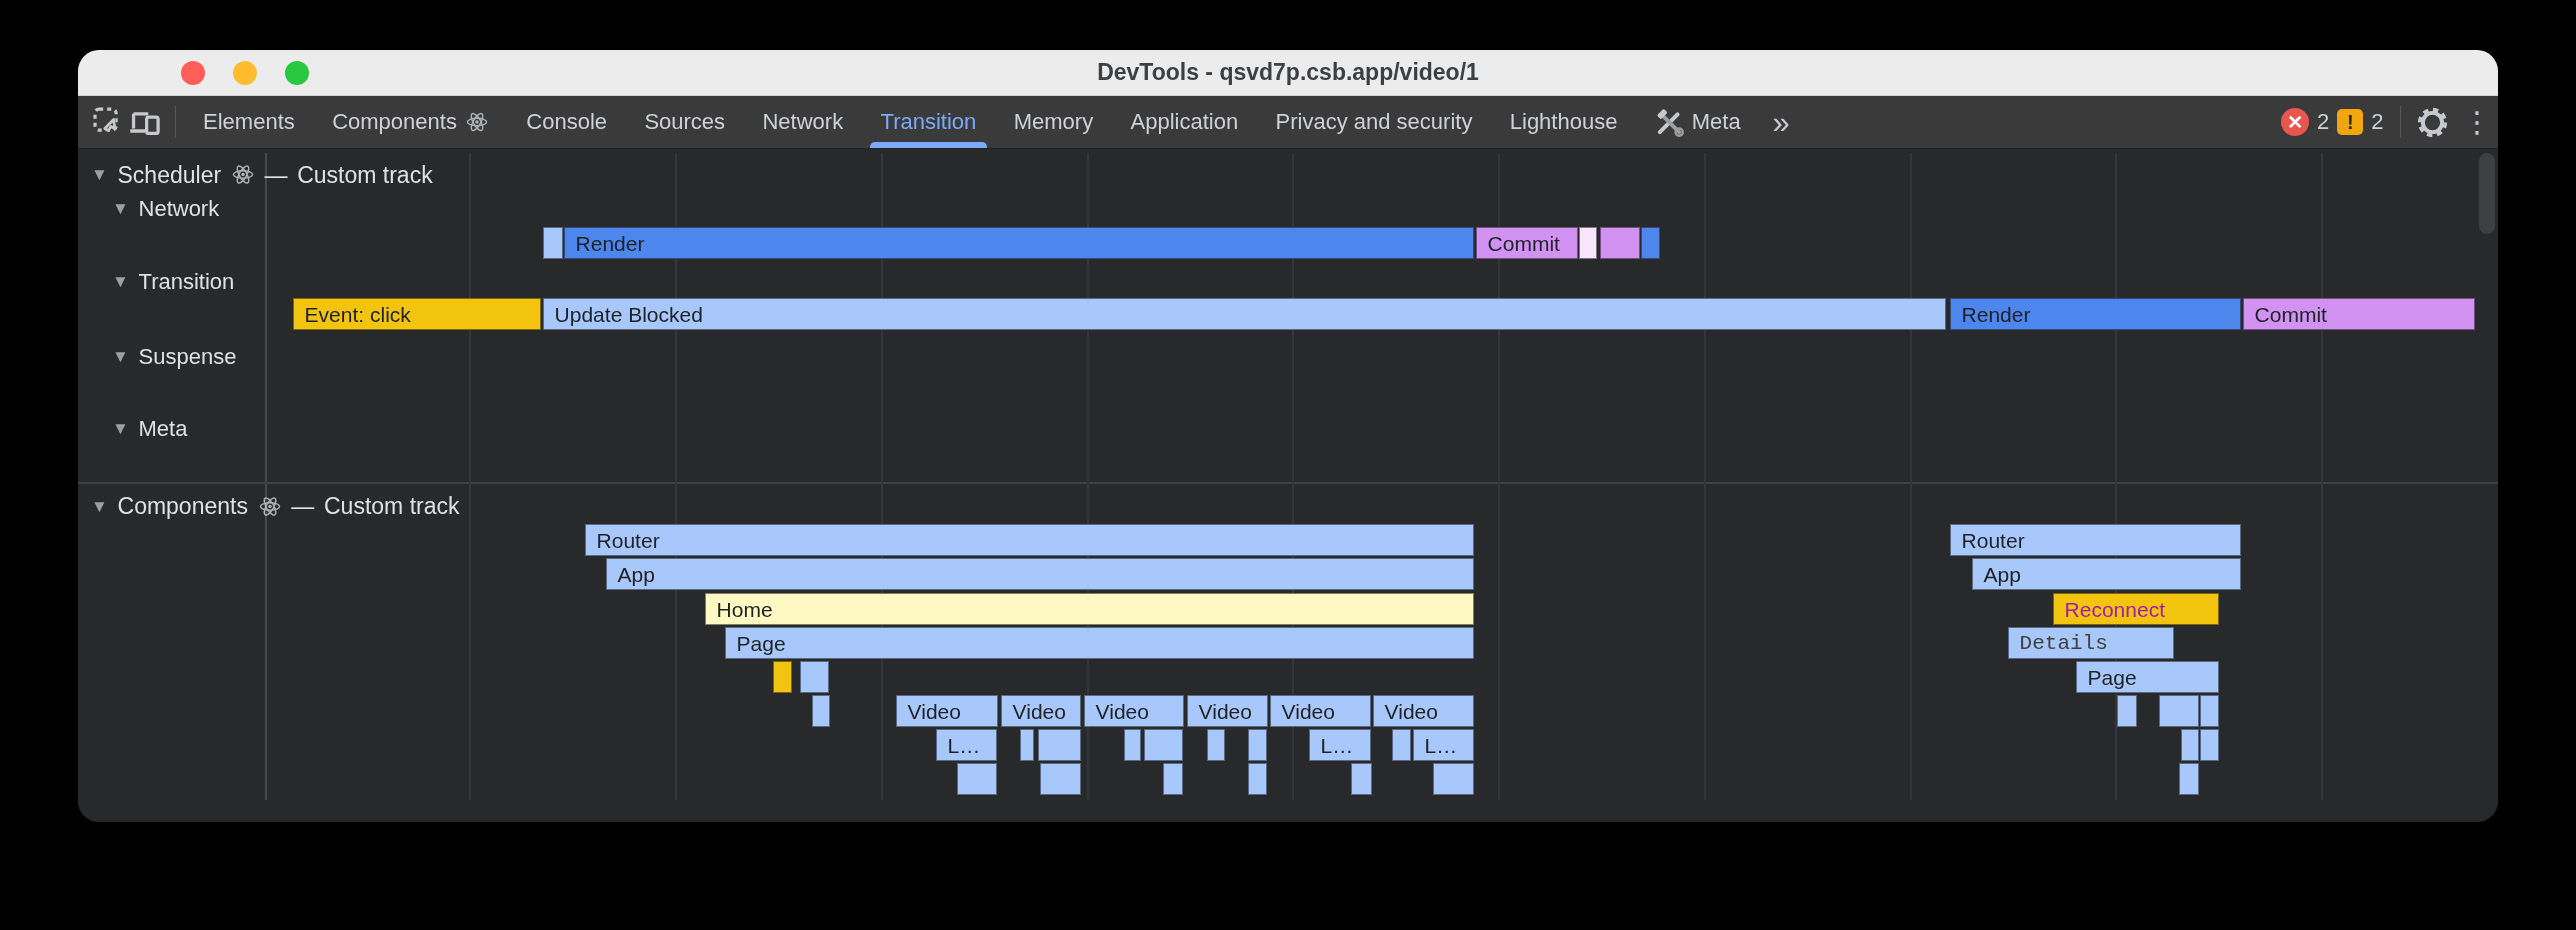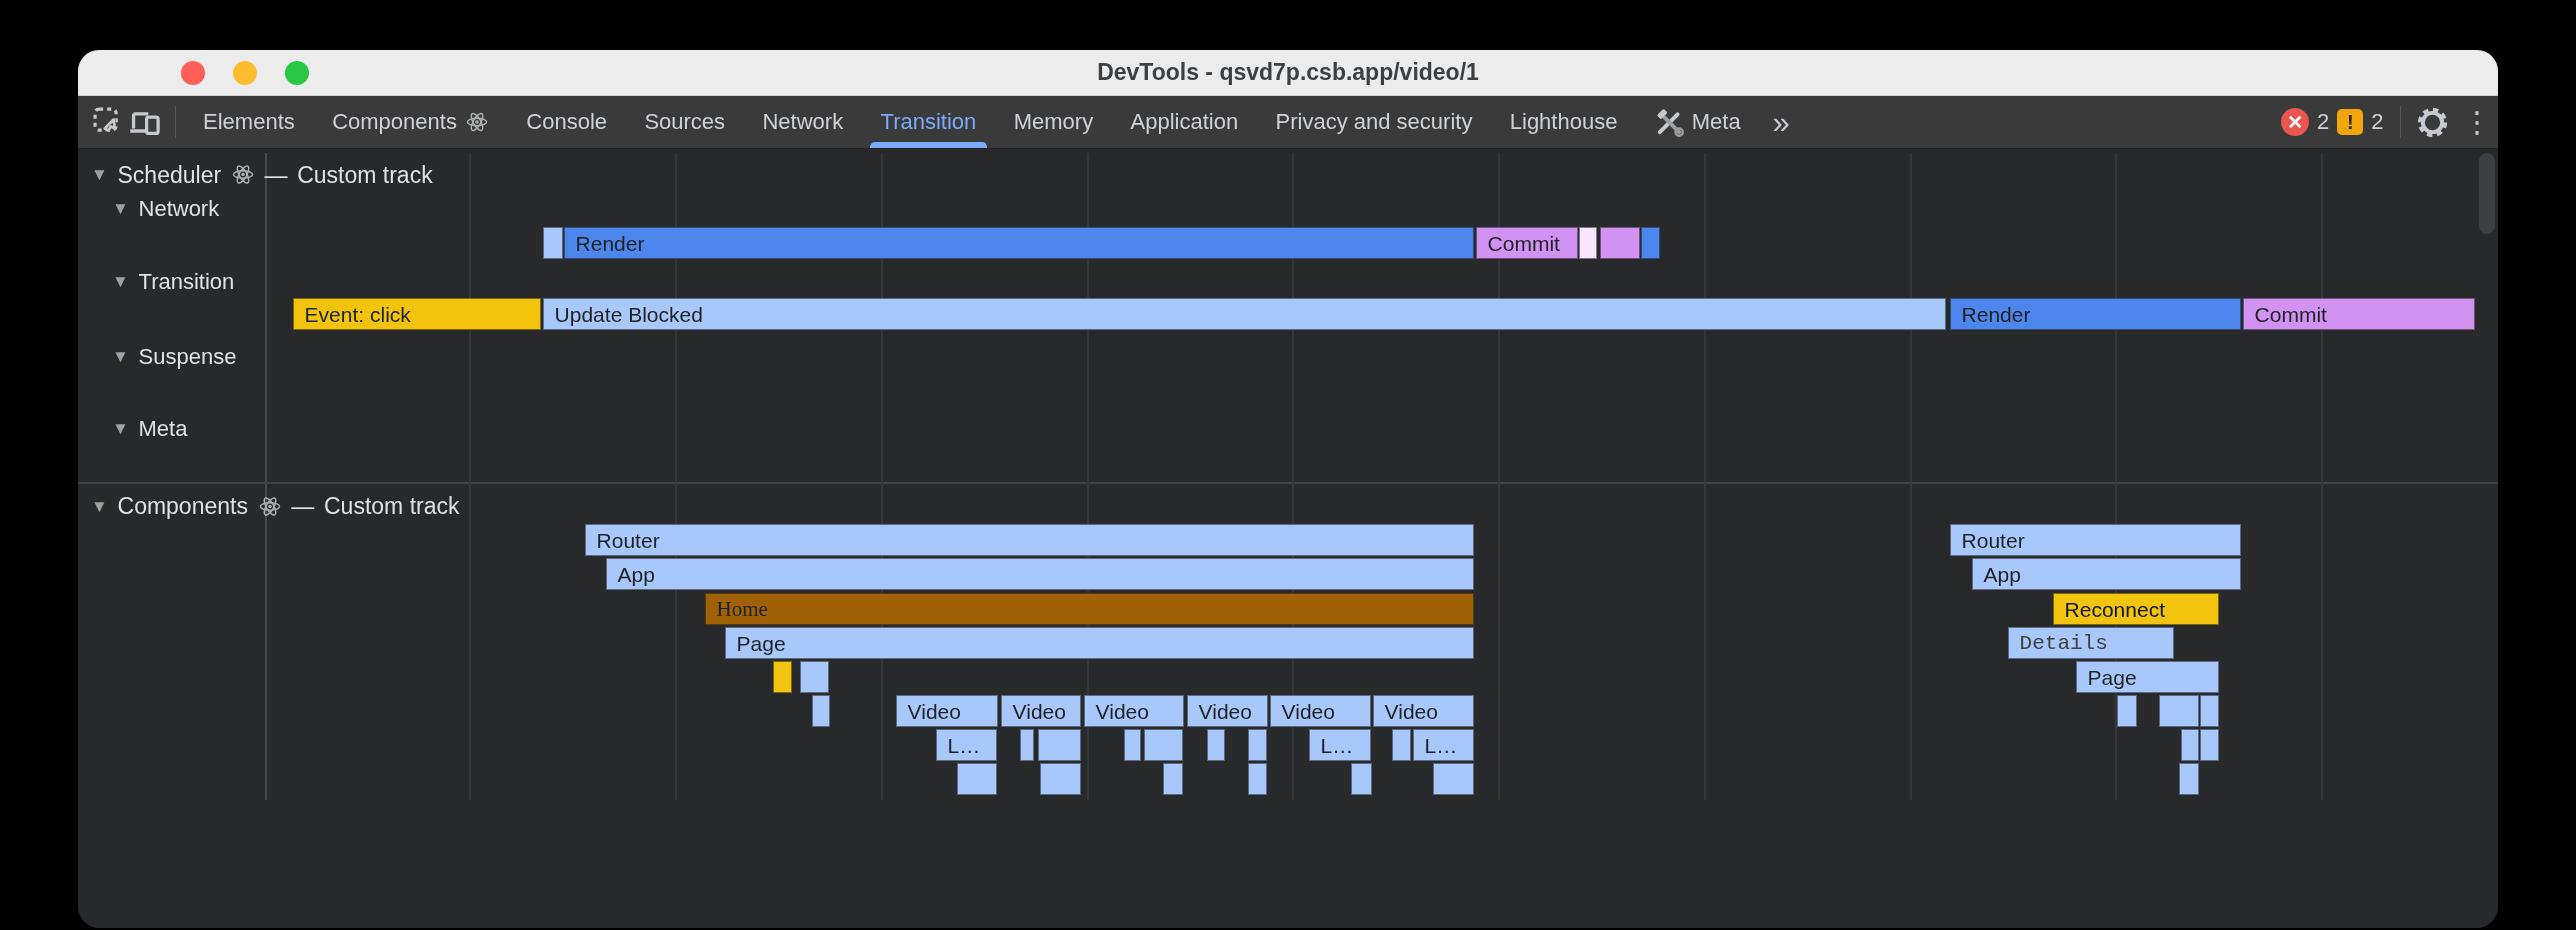--- a/index.html
+++ b/index.html
@@ -1,18 +1,18 @@
 <!DOCTYPE html>
 <html style="font-size:13px"><head>
 <meta charset="utf-8">
 <style>
   html,body{margin:0;padding:0;background:#000;width:2576px;height:930px;overflow:hidden;
     font-family:"Liberation Sans", sans-serif;}
   #stage{position:absolute;left:0;top:0;width:2576px;height:930px;background:#000;}
-  #win{position:absolute;left:78px;top:50px;width:2420px;height:878px;border-radius:21px;
+  #win{position:absolute;left:78px;top:50px;width:2420px;height:772px;border-radius:21px;
     overflow:hidden;background:#28292b;}
   
   #titlebar{position:absolute;left:0;top:0;width:100%;height:45px;background:#ececec;
     border-bottom:0.8px solid #d2d2d2;}
   .tl{position:absolute;top:23px;width:24px;height:24px;border-radius:50%;transform:translateY(-50%);}
   #tl-red{left:103px;background:#ff5f57;}
   #tl-yellow{left:155px;background:#febc2e;}
   #tl-green{left:207px;background:#28c840;}
   #win-title{position:absolute;left:0;right:0;top:0;height:45px;line-height:45px;text-align:center;
     color:#3c4043;font-size:23px;font-weight:700;}
@@ -216,21 +216,21 @@
     <ellipse cx="15" cy="15" rx="12" ry="4.6" transform="rotate(60 15 15)"></ellipse>
     <ellipse cx="15" cy="15" rx="12" ry="4.6" transform="rotate(120 15 15)"></ellipse>
   </g>
             <circle cx="15" cy="15" r="2.2" fill="#aeb1b6"></circle>
           </svg>
           <span>—</span>
           <span>Custom track</span>
         </div>
         <div class="bar" style="left: 507px; top: 373px; width: 889px; height: 32px; background: rgb(168, 199, 250); color: rgb(30, 34, 39);">Router</div>
         <div class="bar" style="left: 528px; top: 407px; width: 868px; height: 32px; background: rgb(168, 199, 250); color: rgb(30, 34, 39);">App</div>
-        <div class="bar" style="left: 627px; top: 442px; width: 769px; height: 32px; background: #a16207; color: rgb(30, 34, 39); font-family: Liberation Serif, serif;">Home</div>
+        <div class="bar" style="left: 627px; top: 442px; width: 769px; height: 32px; background: #fef9c3; color: rgb(30, 34, 39);">Home</div>
         <div class="bar" style="left: 647px; top: 476px; width: 749px; height: 32px; background: rgb(168, 199, 250); color: rgb(30, 34, 39);">Page</div>
         <div class="bar" style="left: 695px; top: 510px; width: 18.7px; height: 32px; background: rgb(242, 196, 14); color: rgb(30, 34, 39);"></div>
         <div class="bar" style="left: 722px; top: 510px; width: 29px; height: 32px; background: rgb(168, 199, 250); color: rgb(30, 34, 39);"></div>
         <div class="bar" style="left: 734px; top: 544px; width: 18px; height: 32px; background: rgb(168, 199, 250); color: rgb(30, 34, 39);"></div>
         <div class="bar" style="left: 818px; top: 544px; width: 102px; height: 32px; background: rgb(168, 199, 250); color: rgb(30, 34, 39);">Video</div>
         <div class="bar" style="left: 923px; top: 544px; width: 80px; height: 32px; background: rgb(168, 199, 250); color: rgb(30, 34, 39);">Video</div>
         <div class="bar" style="left: 1006px; top: 544px; width: 100px; height: 32px; background: rgb(168, 199, 250); color: rgb(30, 34, 39);">Video</div>
         <div class="bar" style="left: 1109px; top: 544px; width: 81px; height: 32px; background: rgb(168, 199, 250); color: rgb(30, 34, 39);">Video</div>
         <div class="bar" style="left: 1192px; top: 544px; width: 101px; height: 32px; background: rgb(168, 199, 250); color: rgb(30, 34, 39);">Video</div>
         <div class="bar" style="left: 1295px; top: 544px; width: 101px; height: 32px; background: rgb(168, 199, 250); color: rgb(30, 34, 39);">Video</div>
@@ -245,21 +245,21 @@
         <div class="bar" style="left: 1314px; top: 578px; width: 18.7px; height: 32px; background: rgb(168, 199, 250); color: rgb(30, 34, 39);"></div>
         <div class="bar" style="left: 1335px; top: 578px; width: 61px; height: 32px; background: rgb(168, 199, 250); color: rgb(30, 34, 39);">L…</div>
         <div class="bar" style="left: 879px; top: 612px; width: 40px; height: 32px; background: rgb(168, 199, 250); color: rgb(30, 34, 39);"></div>
         <div class="bar" style="left: 962px; top: 612px; width: 41px; height: 32px; background: rgb(168, 199, 250); color: rgb(30, 34, 39);"></div>
         <div class="bar" style="left: 1085px; top: 612px; width: 20px; height: 32px; background: rgb(168, 199, 250); color: rgb(30, 34, 39);"></div>
         <div class="bar" style="left: 1170px; top: 612px; width: 18.7px; height: 32px; background: rgb(168, 199, 250); color: rgb(30, 34, 39);"></div>
         <div class="bar" style="left: 1273px; top: 612px; width: 21px; height: 32px; background: rgb(168, 199, 250); color: rgb(30, 34, 39);"></div>
         <div class="bar" style="left: 1355px; top: 612px; width: 41px; height: 32px; background: rgb(168, 199, 250); color: rgb(30, 34, 39);"></div>
         <div class="bar" style="left: 1872px; top: 373px; width: 291px; height: 32px; background: rgb(168, 199, 250); color: rgb(30, 34, 39);">Router</div>
         <div class="bar" style="left: 1894px; top: 407px; width: 269px; height: 32px; background: rgb(168, 199, 250); color: rgb(30, 34, 39);">App</div>
-        <div class="bar" style="left: 1975px; top: 442px; width: 166px; height: 32px; background: rgb(242, 196, 14); color: #0f172a;">Reconnect</div>
+        <div class="bar" style="left: 1975px; top: 442px; width: 166px; height: 32px; background: rgb(242, 196, 14); color: #a21caf;">Reconnect</div>
         <div class="bar" style="left: 1930px; top: 476px; width: 166px; height: 32px; background: rgb(168, 199, 250); color: #404040; font-family: Liberation Mono, monospace;">Details</div>
         <div class="bar" style="left: 1998px; top: 510px; width: 143px; height: 32px; background: rgb(168, 199, 250); color: rgb(30, 34, 39);">Page</div>
         <div class="bar" style="left: 2039px; top: 544px; width: 19.5px; height: 32px; background: rgb(168, 199, 250); color: rgb(30, 34, 39);"></div>
         <div class="bar" style="left: 2081px; top: 544px; width: 40px; height: 32px; background: rgb(168, 199, 250); color: rgb(30, 34, 39);"></div>
         <div class="bar" style="left: 2122px; top: 544px; width: 18.7px; height: 32px; background: rgb(168, 199, 250); color: rgb(30, 34, 39);"></div>
         <div class="bar" style="left: 2103px; top: 578px; width: 18px; height: 32px; background: rgb(168, 199, 250); color: rgb(30, 34, 39);"></div>
         <div class="bar" style="left: 2122px; top: 578px; width: 18.7px; height: 32px; background: rgb(168, 199, 250); color: rgb(30, 34, 39);"></div>
         <div class="bar" style="left: 2101px; top: 612px; width: 19.5px; height: 32px; background: rgb(168, 199, 250); color: rgb(30, 34, 39);"></div>
       </div>
 

